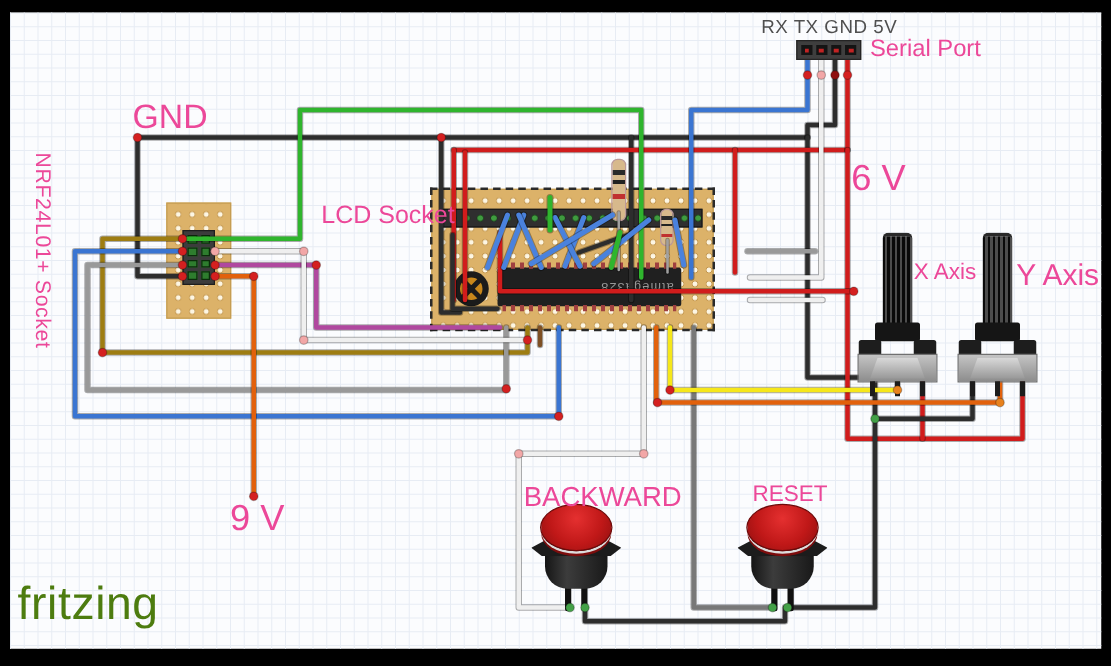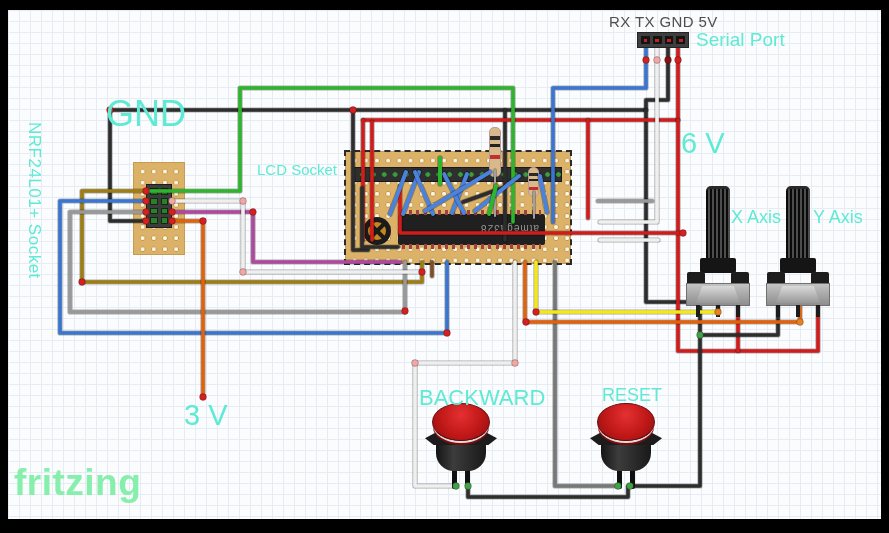--- a/index.html
+++ b/index.html
@@ -80,33 +80,33 @@
   .pushbutton .dome{position:absolute;left:7px;top:0;width:58px;height:38px;border-radius:50%;
     background:radial-gradient(circle at 50% 30%,#e53030 0%,#c01818 55%,#8d0f0f 100%);
     border:1px solid #6e0a0a;box-shadow:0 3px 0 -1px #dcdcdc,0 5px 0 -1px #7d0d0d;box-sizing:border-box}
   .pushbutton .leg{position:absolute;top:66px;width:5px;height:20px;background:#101010;border-radius:0 0 2px 2px}
   .pushbutton .leg.a{left:27px}.pushbutton .leg.b{left:40px}
   .btn-backward{left:425px;top:403px}.btn-reset{left:590px;top:403px}
   
   .wire-svg{position:absolute;left:0;top:0;width:889px;height:533px;pointer-events:none}
   #wires{z-index:5}#dots{z-index:7}
   
-  .lbl{position:absolute;color:#5eead4;white-space:nowrap;z-index:8}
-  .lbl-gnd{left:106px;top:93px;font-size:36px}
+  .lbl{position:absolute;color:#ec4899;white-space:nowrap;z-index:8}
+  .lbl-gnd{left:106px;top:78px;font-size:27px}
   .lbl-nrf{left:24px;top:122px;font-size:17px;writing-mode:vertical-rl;text-orientation:sideways;letter-spacing:.5px}
-  .lbl-lcd{left:257px;top:161px;font-size:15px}
+  .lbl-lcd{left:257px;top:161px;font-size:20px}
   .lbl-serialpins{left:609px;top:13px;font-size:15px;color:#4f4f4f;letter-spacing:.4px}
   .lbl-serial{left:696px;top:29px;font-size:19px}
   .lbl-5v{left:681px;top:127px;font-size:29px}
   .lbl-3v{left:184px;top:399px;font-size:29px}
   .lbl-xaxis{left:731px;top:207px;font-size:18px}
-  .lbl-yaxis{left:813px;top:207px;font-size:18px}
+  .lbl-yaxis{left:813px;top:207px;font-size:24px}
   .lbl-backward{left:419px;top:385px;font-size:22px}
   .lbl-reset{left:602px;top:385px;font-size:18px}
-  .lbl-logo{left:14px;top:462px;font-size:37px;font-weight:bold;color:#86efac;letter-spacing:.5px}
+  .lbl-logo{left:14px;top:462px;font-size:37px;font-weight:normal;color:#4d7c0f;letter-spacing:.5px}
 </style>
 </head>
 <body>
 
 <div class="canvas"></div>
 
 <svg id="wires" class="wire-svg" viewBox="0 0 889 533">
     <polyline points="110,110 646,110" fill="none" stroke="rgba(0,0,0,0.32)" stroke-width="5.2" stroke-linecap="round" stroke-linejoin="round"></polyline>
     <polyline points="110,110 646,110" fill="none" stroke="#2d2d2d" stroke-width="3.6" stroke-linecap="round" stroke-linejoin="round"></polyline>
     <polyline points="668,47 668,100 646,100 646,110" fill="none" stroke="rgba(0,0,0,0.32)" stroke-width="5.2" stroke-linecap="round" stroke-linejoin="round"></polyline>
@@ -308,18 +308,18 @@
     <circle cx="718" cy="312" r="3.4" fill="#e8821e" stroke="rgba(0,0,0,0.25)"></circle>
     <circle cx="800" cy="322" r="3.4" fill="#e8821e" stroke="rgba(0,0,0,0.25)"></circle>
   </svg>
 
 <div class="lbl lbl-gnd">GND</div>
 <div class="lbl lbl-nrf">NRF24L01+ Socket</div>
 <div class="lbl lbl-lcd">LCD Socket</div>
 <div class="lbl lbl-serialpins">RX TX GND 5V</div>
 <div class="lbl lbl-serial">Serial Port</div>
 <div class="lbl lbl-5v">6 V</div>
-<div class="lbl lbl-3v">3 V</div>
+<div class="lbl lbl-3v">9 V</div>
 <div class="lbl lbl-xaxis">X Axis</div>
 <div class="lbl lbl-yaxis">Y Axis</div>
 <div class="lbl lbl-backward">BACKWARD</div>
 <div class="lbl lbl-reset">RESET</div>
 <div class="lbl lbl-logo">fritzing</div>
 
 </body></html>

